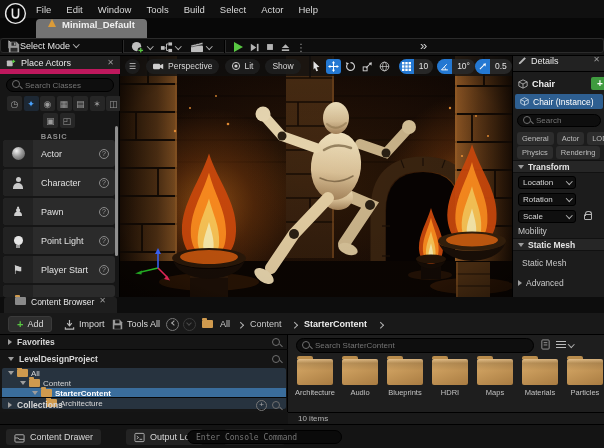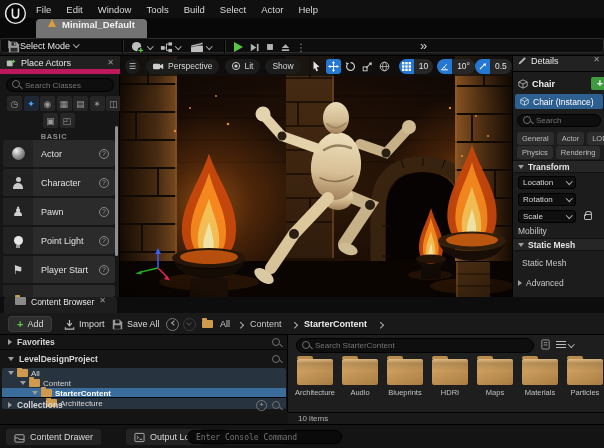--- a/index.html
+++ b/index.html
@@ -665,21 +665,21 @@
             <path d="M1.5,9 V11 H10.5 V9" stroke="#b9b9b9" fill="none" stroke-width="1.3"></path>
           </svg>
         <span>Import</span>
       </div>
       <div class="cb-btn" style="left:112px">
         <svg viewBox="0 0 14 14" width="11" height="11">
             <path d="M1,1 h9 l3,3 v9 h-12 z" fill="#9a9a9a"></path>
             <rect x="3" y="8" width="8" height="4.5" fill="#191919"></rect>
             <rect x="4" y="1.5" width="5.5" height="4" fill="#191919"></rect>
           </svg>
-        <span>Save All</span>
+        <span>Tools All</span>
       </div>
       <div class="cb-btn" style="left:166px">
           <span class="navcirc">
             <span class="chev" style="transform:rotate(135deg);margin-left:2px"></span>
           </span>
         </div>
       <div class="cb-btn" style="left:183px">
           <span class="navcirc dim">
             <span class="chev" style="margin-right:2px"></span>
           </span>

